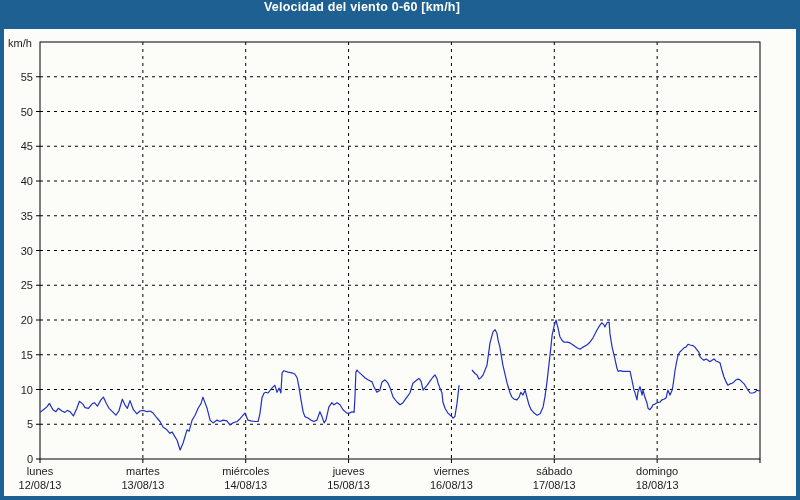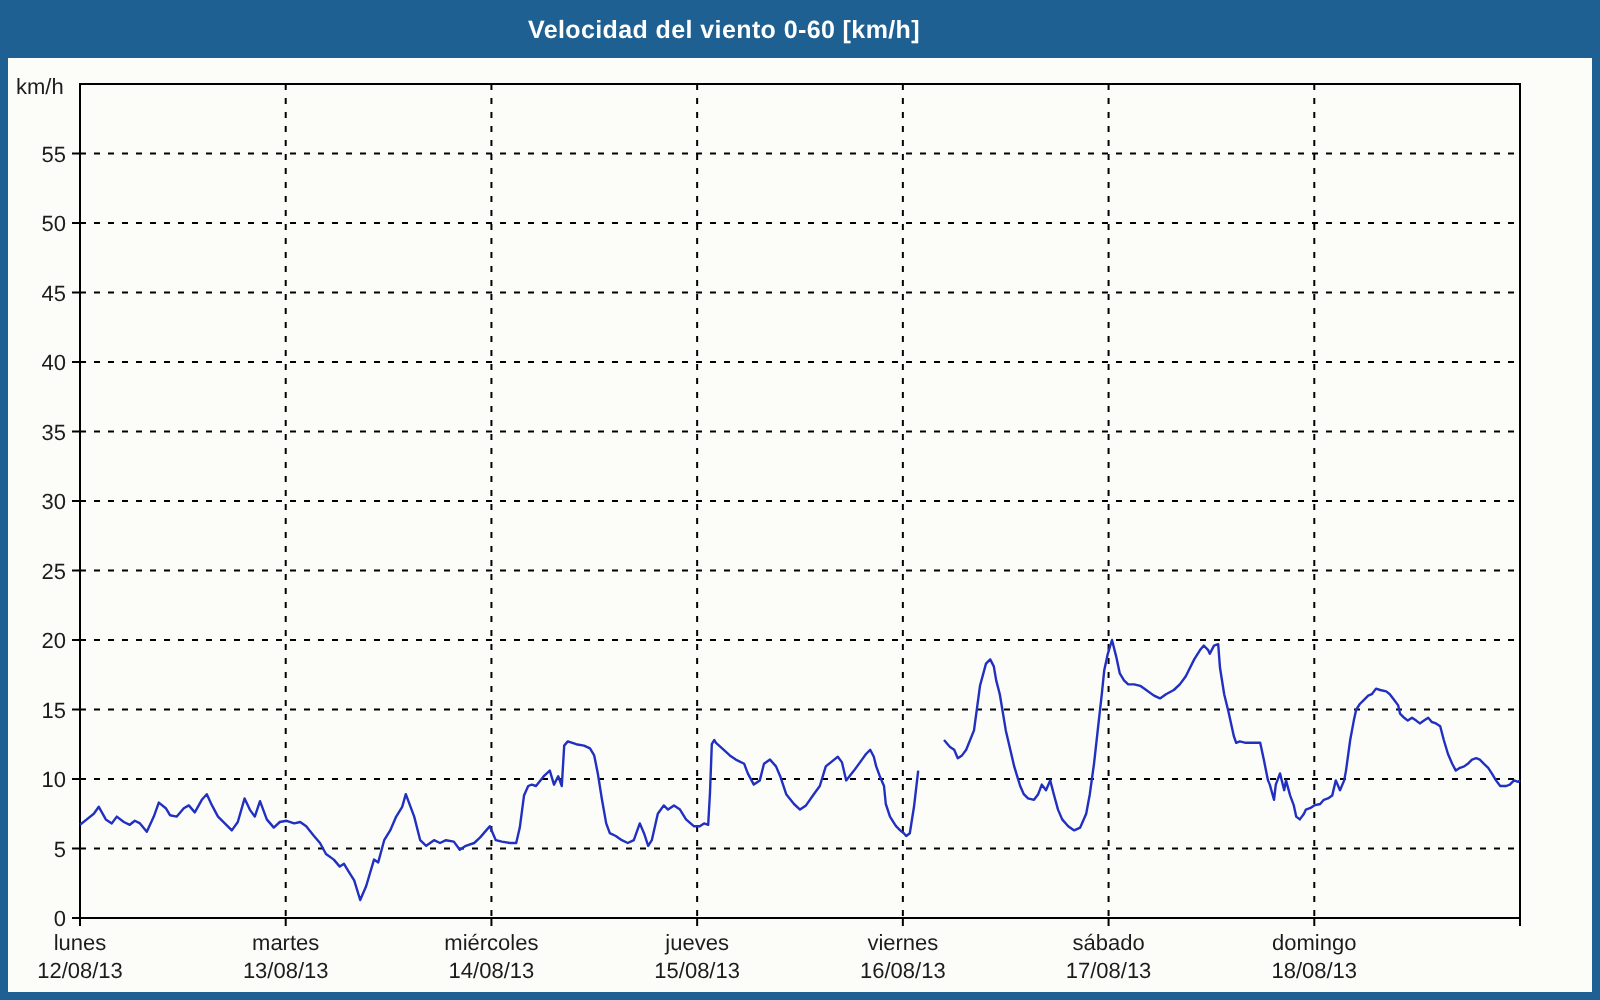--- a/index.html
+++ b/index.html
@@ -1,19 +1,19 @@
 <!DOCTYPE html>
 <html><head>
 <meta charset="utf-8">
 <style>
   html,body{margin:0;padding:0;}
   body{width:800px;height:500px;font-family:"Liberation Sans",sans-serif;}
   .window{position:relative;width:800px;height:500px;background:#1e6091;overflow:hidden;}
   .titlebar{position:absolute;left:0;top:0;width:724px;height:29px;
-            display:flex;align-items:center;justify-content:center;}
+            display:flex;justify-content:center;}
   .titlebar span{color:#ffffff;font-size:12.5px;font-weight:bold;letter-spacing:0.2px;}
   .content{position:absolute;left:4px;top:29px;width:792px;height:467px;background:#fcfdf9;}
   svg{display:block;}
   text{font-family:"Liberation Sans",sans-serif;}
 </style>
 </head>
 <body>
 
 <div class="window">
   <div class="titlebar">

